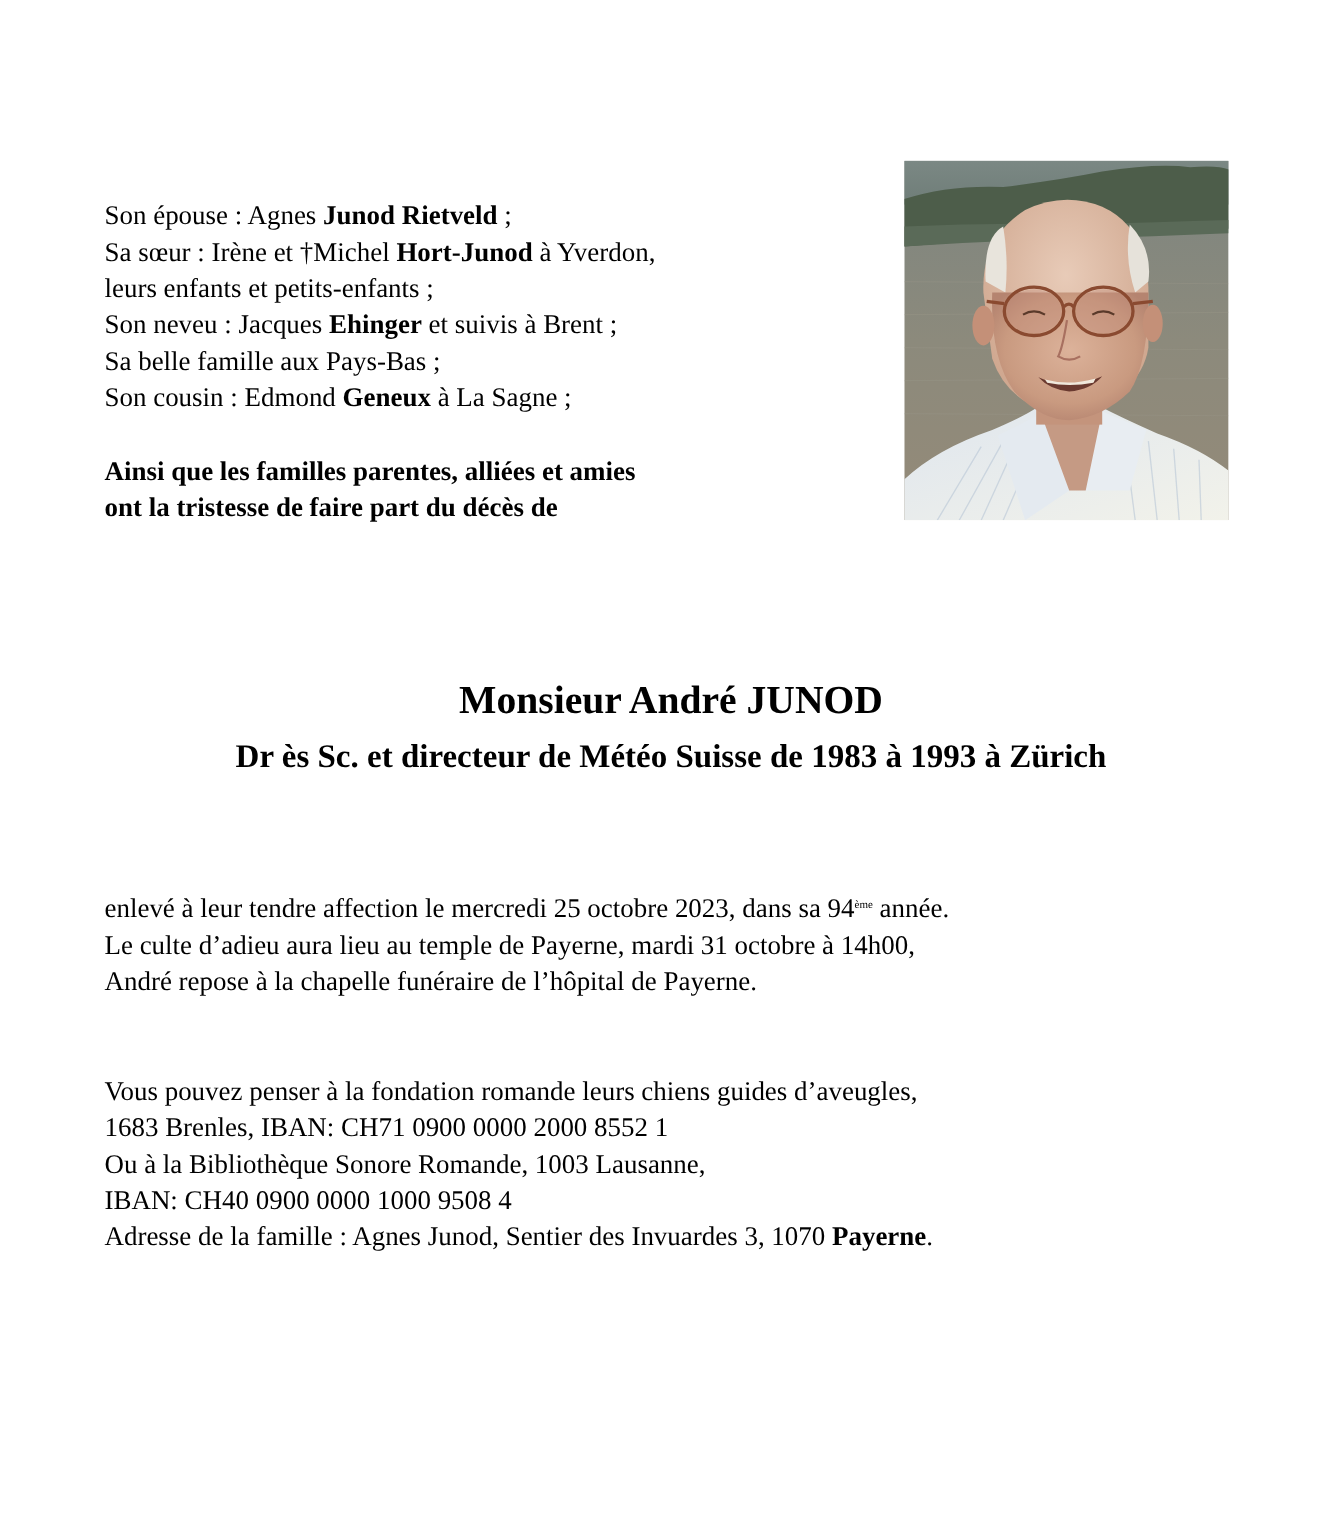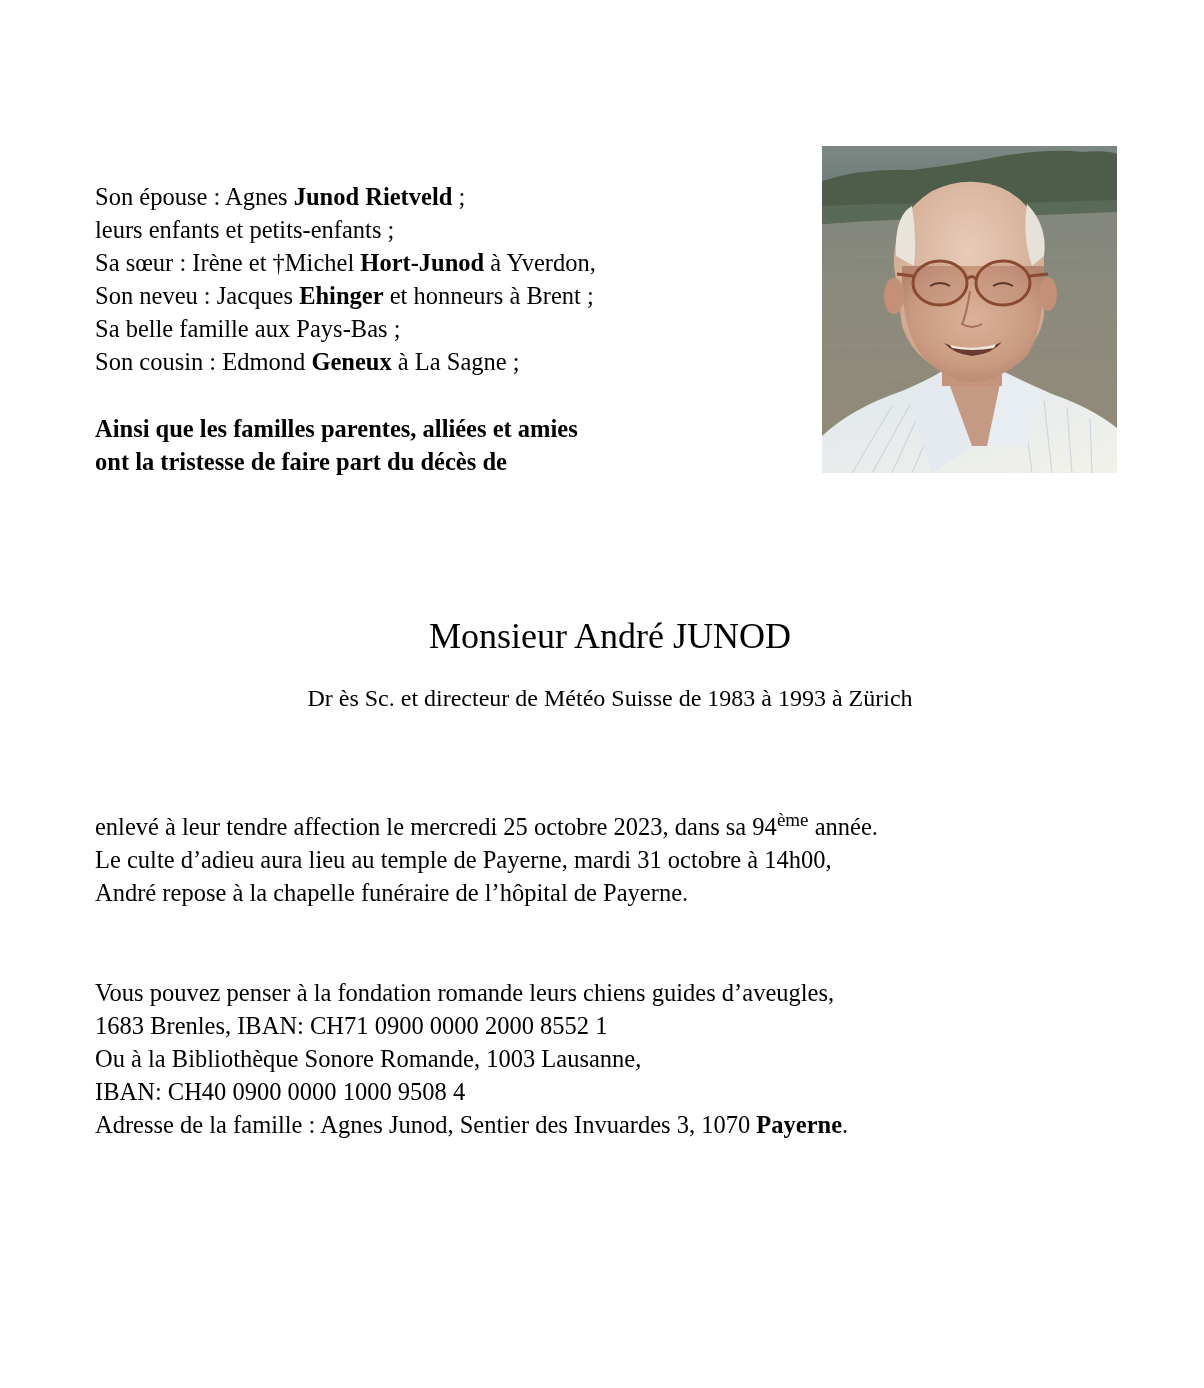--- a/index.html
+++ b/index.html
@@ -31,62 +31,62 @@
     .line { display: block; }
     b { font-weight: bold; }
     .family-block { top: 180px; }
     .intro-block  { top: 412px; font-weight: bold; }
     .name-block {
       position: absolute;
       left: 0;
       width: 1204px;
       top: 612px;
       text-align: center;
-      font-weight: normal;
+      font-weight: bold;
     }
     .name-title {
       display: block;
       font-size: 36px;
       line-height: 48px;
       margin-left: 16px;
     }
     .name-subtitle {
       display: block;
-      font-size: 24px;
+      font-size: 30px;
       line-height: 40px;
-      margin-top: 18px;
+      margin-top: 8px;
       margin-left: 16px;
     }
     .details-block { top: 810px; }
     .donation-block { top: 976px; }
     sup {
-      font-size: 19px;
+      font-size: 10px;
       vertical-align: 9px;
       line-height: 0;
     }
     .photo {
       position: absolute;
       left: 822px;
       top: 146px;
       width: 295px;
       height: 327px;
       overflow: hidden;
     }
     .photo svg { display: block; }
   </style>
 </head>
 <body>
 
 <div class="page">
 
   <div class="block family-block">
     <span class="line"><span>Son épouse : Agnes </span><b>Junod Rietveld</b><span> ;</span></span>
+    <span class="line"><span>Sa sœur : Irène et †Michel </span><b>Hort-Junod</b><span> à Yverdon,</span></span>
     <span class="line"><span>leurs enfants et petits-enfants ;</span></span>
-    <span class="line"><span>Sa sœur : Irène et †Michel </span><b>Hort-Junod</b><span> à Yverdon,</span></span>
-    <span class="line"><span>Son neveu : Jacques </span><b>Ehinger</b><span> et honneurs à Brent ;</span></span>
+    <span class="line"><span>Son neveu : Jacques </span><b>Ehinger</b><span> et suivis à Brent ;</span></span>
     <span class="line"><span>Sa belle famille aux Pays-Bas ;</span></span>
     <span class="line"><span>Son cousin : Edmond </span><b>Geneux</b><span> à La Sagne ;</span></span>
   </div>
 
   <div class="block intro-block">
     <span class="line">Ainsi que les familles parentes, alliées et amies</span>
     <span class="line">ont la tristesse de faire part du décès de</span>
   </div>
 
   <div class="photo" title="Portrait of an elderly man with glasses in front of a lake">

